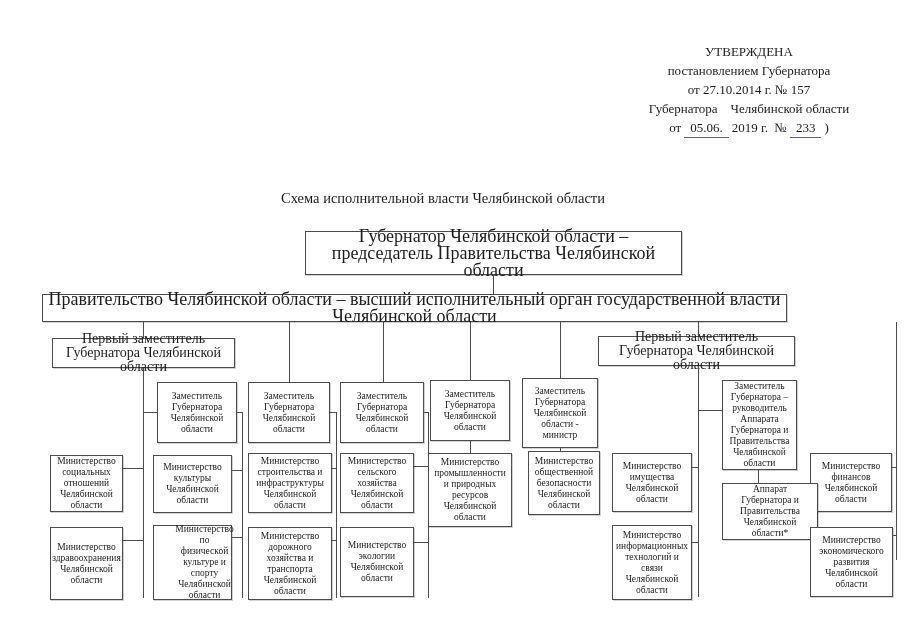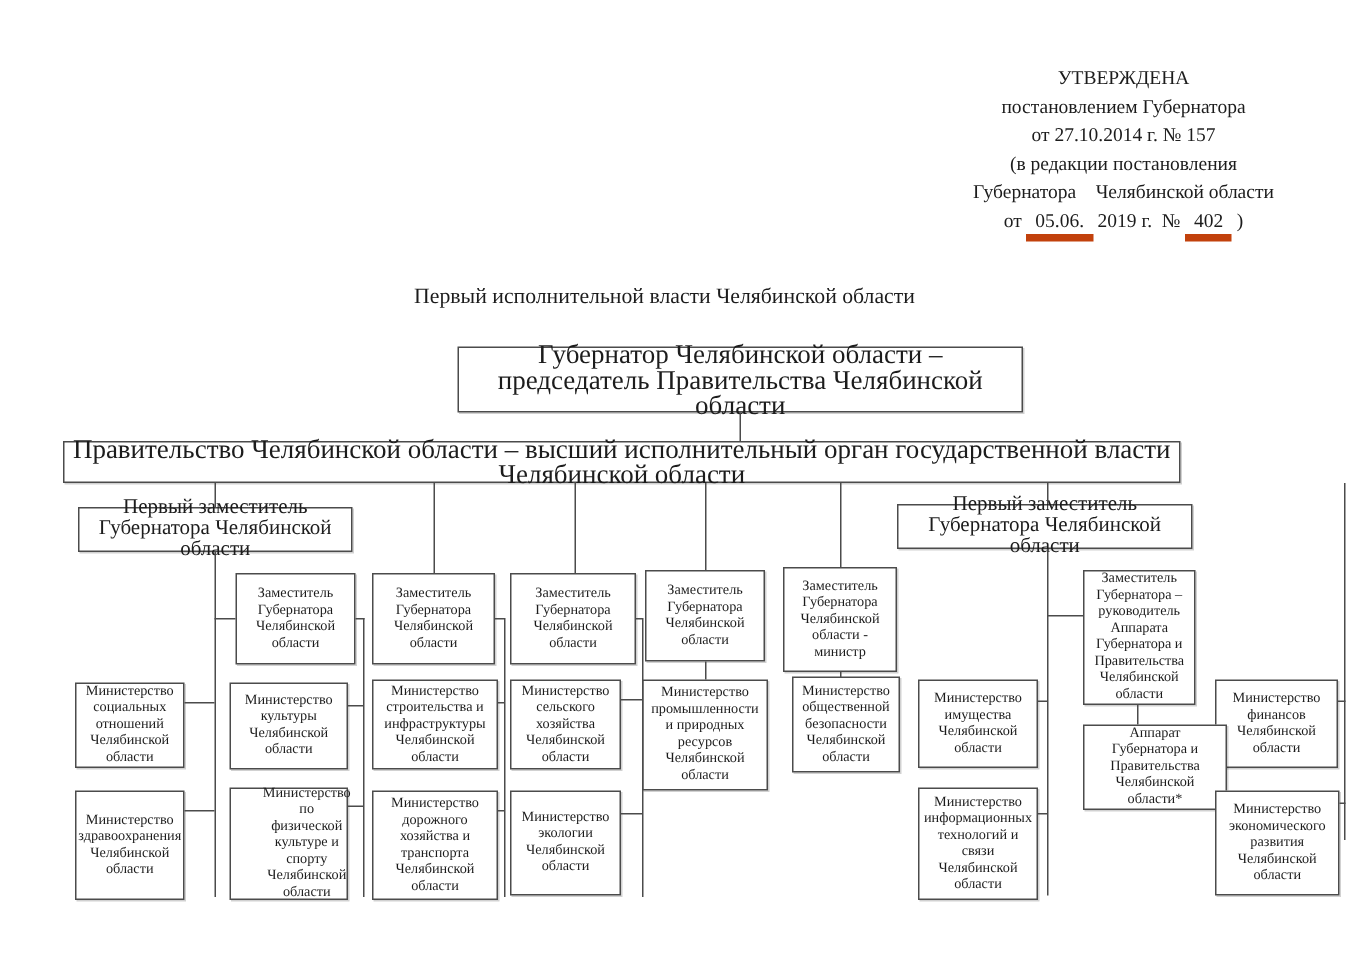--- a/index.html
+++ b/index.html
@@ -14,21 +14,21 @@
   #canvas{position:absolute;left:0;top:0;width:905px;height:640px;}
 
   
   .approval{
     position:absolute;left:596px;top:42px;width:306px;
     text-align:center;font-size:13px;line-height:19px;
   }
   .approval .aline{white-space:pre-wrap;}
   .blank{
     display:inline-block;
-    border-bottom:5px solid #c2410c;
+    border-bottom:1px solid #c2410c;
     padding:0 6px;margin:0 3px;text-align:center;
   }
 
   .title{
     position:absolute;left:0;top:190px;width:886px;
     text-align:center;font-size:14.5px;
   }
 
   
   .box{
@@ -52,26 +52,25 @@
 </style>
 </head>
 <body>
 
 <div id="canvas">
 
   <div class="approval">
     <div class="aline">УТВЕРЖДЕНА</div>
     <div class="aline">постановлением Губернатора</div>
     <div class="aline">от 27.10.2014 г. № 157</div>
-    <div class="aline">(в редакции постановления</div>
     <div class="aline">Губернатора    Челябинской области</div>
-    <div class="aline"><span>от</span><span class="blank">05.06.</span><span>2019 г.  №</span><span class="blank">402</span><span>)</span></div>
+    <div class="aline"><span>от</span><span class="blank">05.06.</span><span>2019 г.  №</span><span class="blank">233</span><span>)</span></div>
   </div>
 
-  <div class="title">Первый исполнительной власти Челябинской области</div>
+  <div class="title">Схема исполнительной власти Челябинской области</div>
 
   <div class="box big" style="left:305px;top:231px;width:377px;height:44px;">Губернатор Челябинской области –
 председатель Правительства Челябинской области</div>
   <div class="box big" style="left:42px;top:294px;width:745px;height:28px;">Правительство Челябинской области – высший исполнительный орган государственной власти Челябинской области</div>
 
   <div class="box mid" style="left:52px;top:338px;width:183px;height:30px;">Первый заместитель
 Губернатора Челябинской области</div>
   <div class="box mid" style="left:598px;top:336px;width:197px;height:30px;">Первый заместитель
 Губернатора Челябинской области</div>
 

